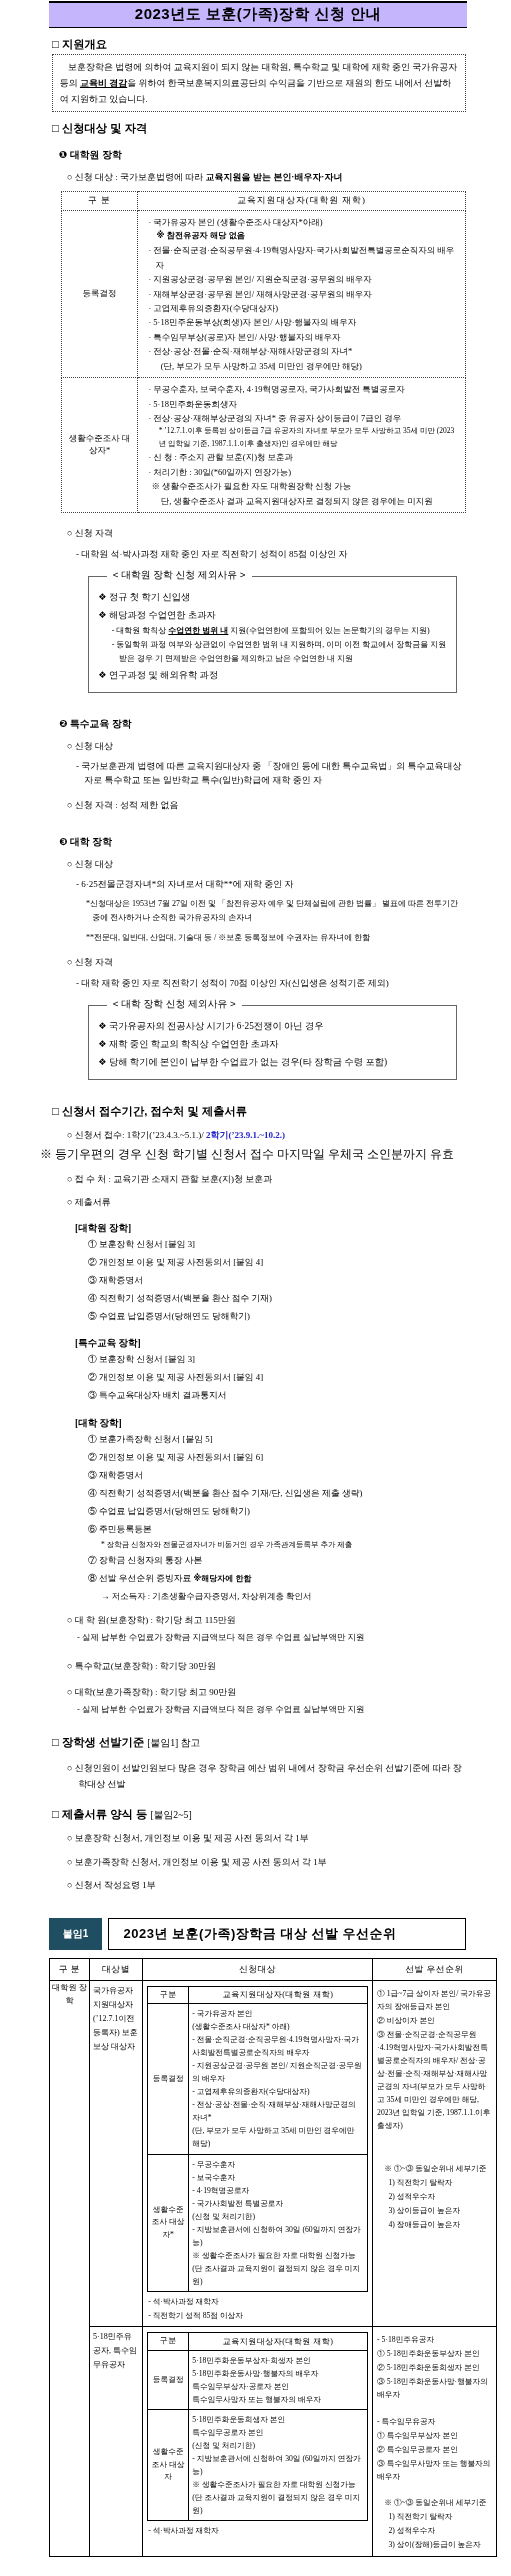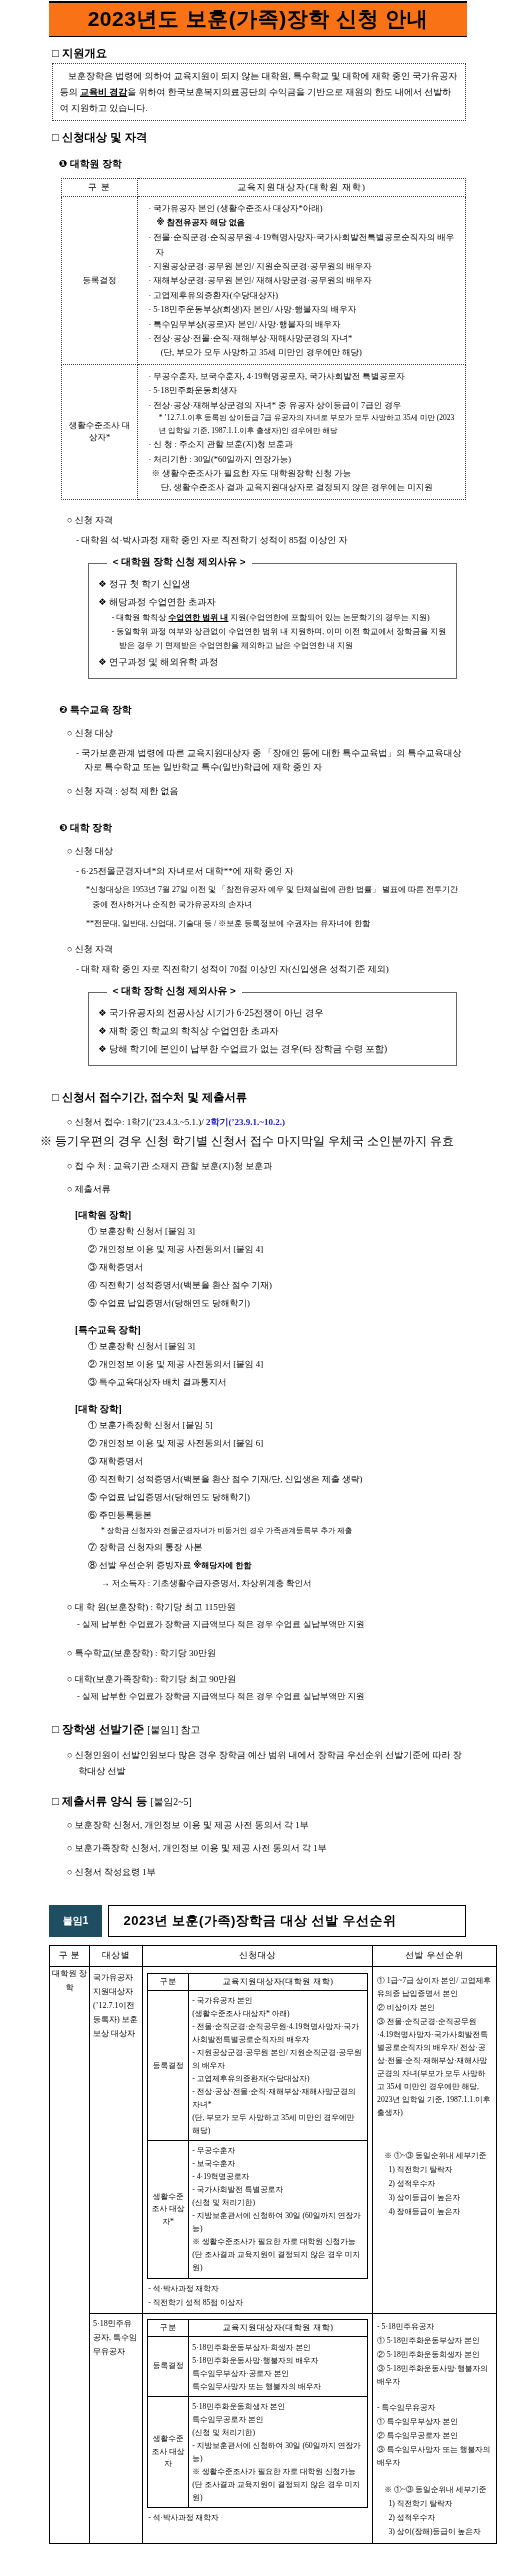--- a/index.html
+++ b/index.html
@@ -2,22 +2,22 @@
 <html style="font-size:8.2px"><head>
 <meta charset="utf-8">
 <style>
   *{margin:0;padding:0;box-sizing:border-box}
   html,body{background:#fff}
   body{width:511px;height:2892px;overflow:hidden;position:relative;color:#000;
        font-family:"Liberation Serif","DejaVu Serif",serif;}
   .page{width:511px;height:2892px}
 
   
-  .doc-title{margin:1px 44px 0 49px;background:#f97316;border-top:2.1px solid #000;border-bottom:1px solid #000;
-    text-align:center;font-family:"Liberation Sans","DejaVu Sans",sans-serif;font-weight:bold;font-size:21px;
+  .doc-title{margin:1px 44px 0 49px;background:#c4b5fd;border-top:2.1px solid #000;border-bottom:1px solid #000;
+    text-align:center;font-family:"Liberation Sans","DejaVu Sans",sans-serif;font-weight:bold;font-size:15px;
     padding:1.5px 0 3.1px;letter-spacing:0.5px}
 
   
   .h1{font-family:"Liberation Sans","DejaVu Sans",sans-serif;font-weight:bold;font-size:11.3px;
       margin:8.2px 0 0 52px;line-height:16.5px}
   .h1 .hr{font-family:"Liberation Serif","DejaVu Serif",serif;font-weight:normal;font-size:9.8px}
   .h2{font-family:"Liberation Sans","DejaVu Sans",sans-serif;font-weight:bold;font-size:9.8px;
       margin:11.3px 0 0 59px;line-height:14.4px}
 
   
@@ -42,21 +42,21 @@
   .tl{line-height:14.4px;padding-left:12.4px;text-indent:-7.2px}
   .tl.b{text-indent:0;padding-left:13.4px;font-size:8.2px}
   .tl.paren{text-indent:0;padding-left:17.5px}
   .tl.sub{text-indent:0;font-size:7.5px;line-height:12.4px;padding-left:15.5px}
   .tl.in1{text-indent:0;padding-left:8.2px}
   .tl.in2{text-indent:0;padding-left:17.5px}
 
   
   .excl{position:relative;border:0.5px solid #666;margin:15.5px 54px 0 88px;padding:11.3px 9.3px 7.2px}
   .excl-title{position:absolute;top:-7.7px;left:17.5px;background:#fff;padding:0 6.2px;
-    font-family:"Liberation Sans","DejaVu Sans",sans-serif;font-weight:bold;font-size:9.8px}
+    font-family:"Liberation Sans","DejaVu Sans",sans-serif;font-weight:normal;font-size:9.8px}
   .xl{font-size:9.3px;line-height:18px}
   .xs{font-size:8px;line-height:14px;margin-left:13.4px;padding-left:7.2px;text-indent:-7.2px}
 
   
   .grp-h{font-size:9.5px;font-weight:bold;margin:12.4px 0 0 75px}
   .dl .dline{font-size:8.8px;line-height:18px;margin-left:88px;padding-left:10.3px;text-indent:-10.3px}
   .dl .dline.sub{font-size:7.5px;line-height:13.4px;margin-left:101px;text-indent:0;padding-left:0}
   .d8{font-size:8.8px;line-height:18px;margin-left:88px}
   .d8 .b{font-size:8px}
   .d8s{font-size:8.5px;line-height:15.5px;margin:1px 0 0 101px}
@@ -107,20 +107,21 @@
 
   <section>
     <h2 class="h1">□ 지원개요</h2>
     <div class="dotbox ovbox"><span>보훈장학은 법령에 의하여 교육지원이 되지 않는 대학원, 특수학교 및 대학에 재학 중인 국가유공자 등의 </span><span class="bu">교육비 경감</span><span>을 위하여 한국보훈복지의료공단의 수익금을 기반으로 재원의 한도 내에서 선발하여 지원하고 있습니다.</span></div>
   </section>
 
   <section>
     <h2 class="h1">□ 신청대상 및 자격</h2>
 
     <h3 class="h2">❶ 대학원 장학</h3>
+    <div class="ln"><span>○ 신청 대상 : </span><span>국가보훈법령에 따라 </span><span class="b">교육지원을 받는 본인·배우자·자녀</span></div>
 
     <table class="t1">
       <tbody>
           <tr>
         <th class="c1">구  분</th>
         <th>교육지원대상자(대학원 재학)</th>
       </tr>
       <tr>
         <td class="c1">등록결정</td>
         <td class="body-cell">
@@ -307,21 +308,21 @@
             </tr>
           </tbody>
               </table>
           <div>
                 <div class="bl">- 석·박사과정 재학자</div>
                 <div class="bl">- 직전학기 성적 85점 이상자</div>
               </div>
         </td>
         <td class="pcol">
           <div>
-                <div class="pl">① 1급~7급 상이자 본인/ 고엽제후유의증 납입증명서 본인</div>
+                <div class="pl">① 1급~7급 상이자 본인/ 국가유공자의 장애등급자 본인</div>
                 <div class="pl">② 비상이자 본인</div>
                 <div class="pl">③ 전몰·순직군경·순직공무원·4.19혁명사망자·국가사회발전특별공로순직자의 배우자/ 전상·공상·전몰·순직·재해부상·재해사망군경의 자녀(부모가 모두 사망하고 35세 미만인 경우에만 해당, 2023년 입학일 기준, 1987.1.1.이후 출생자)</div>
                 <div class="pl gap2 i">※ ①~③ 동일순위내 세부기준</div>
                 <div class="pl i2">1) 직전학기 탈락자</div>
                 <div class="pl i2">2) 성적우수자</div>
                 <div class="pl i2">3) 상이등급이 높은자</div>
                 <div class="pl i2">4) 장애등급이 높은자</div>
               </div>
         </td>
       </tr>

